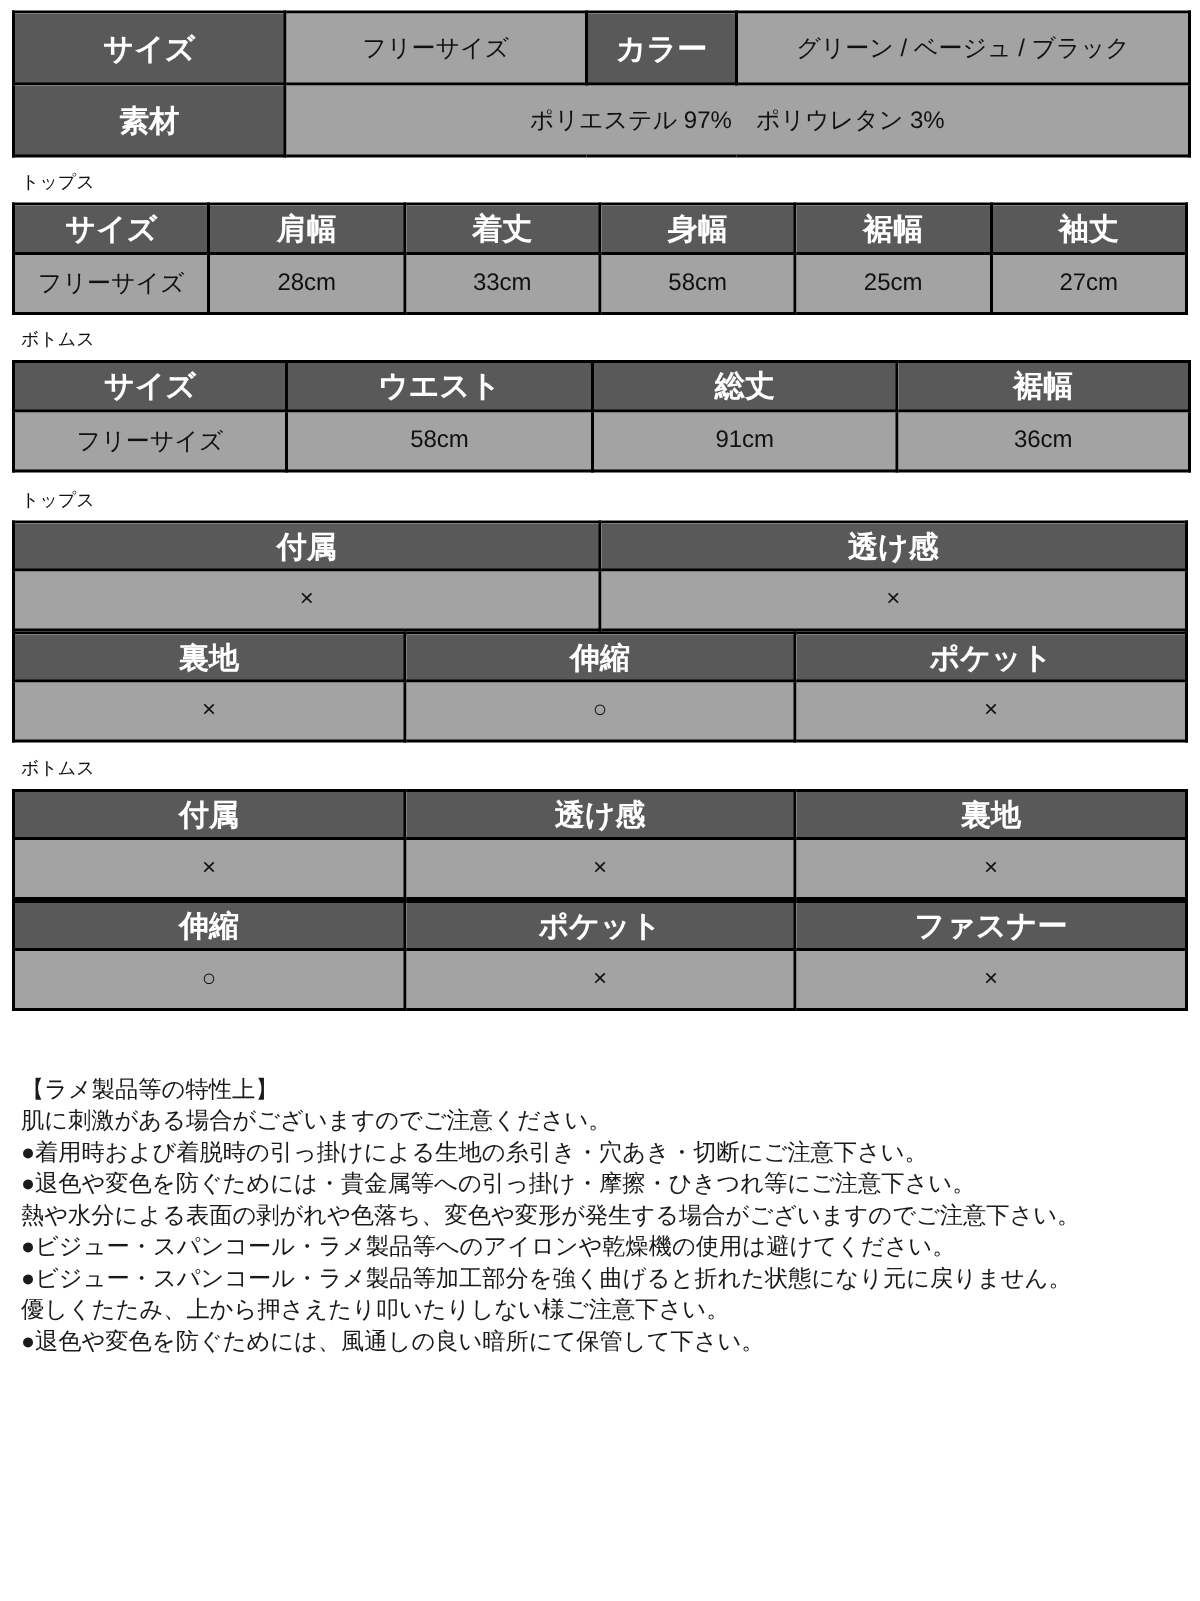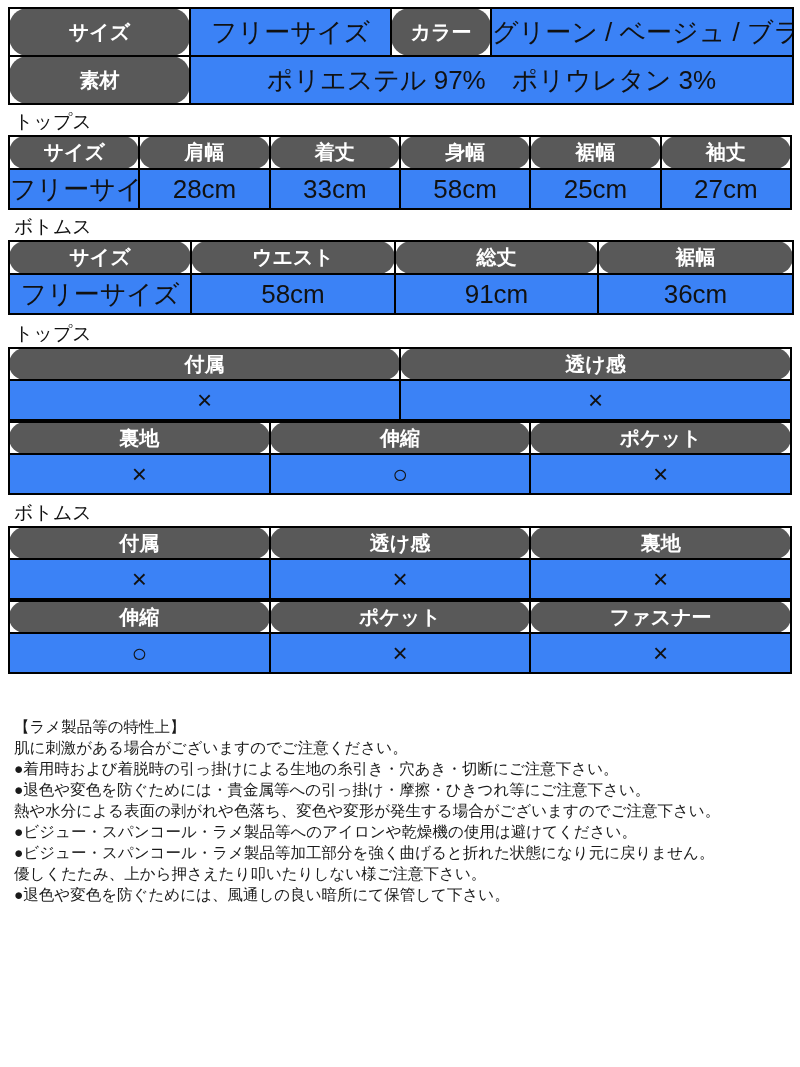--- a/index.html
+++ b/index.html
@@ -32,38 +32,37 @@
     text-align:center;
     vertical-align:middle;
     overflow:hidden;
     white-space:nowrap;
   }
   table.tbl th{
     background:var(--header-bg);
     color:var(--header-text);
     font-weight:bold;
     font-size:20px;
-    border-radius:19px;
   }
   table.tbl td{
-    background:#3b82f6;
-    font-size:26px;
+    background:#a3a3a3;
+    font-size:16px;
     font-weight:normal;
   }
   
   .info tr{height:48px;}
   .measure tr.hrow{height:33px;}
   .measure tr.vrow{height:40px;}
   .measure th{font-size:19px;}
   .feat tr.hrow{height:32px;margin-left:45px;}
   .feat tr.vrow{height:40px;}
   .feat td{font-size:21px;}
   .stack-gap{margin-top:-1px;}
   .section-label{
-    font-size:19px;
+    font-size:12px;
     color:#111;
     margin-left:14px;
     line-height:19px;
   }
   .lbl-1{margin-top:7px;margin-bottom:4px;}   
   .lbl-2{margin-top:7px;margin-bottom:4px;}   
   .lbl-3{margin-top:9px;margin-bottom:4px;}   
   .lbl-4{margin-top:8px;margin-bottom:4px;}   
   .notes{
     margin:42px 8px 0 8px;

